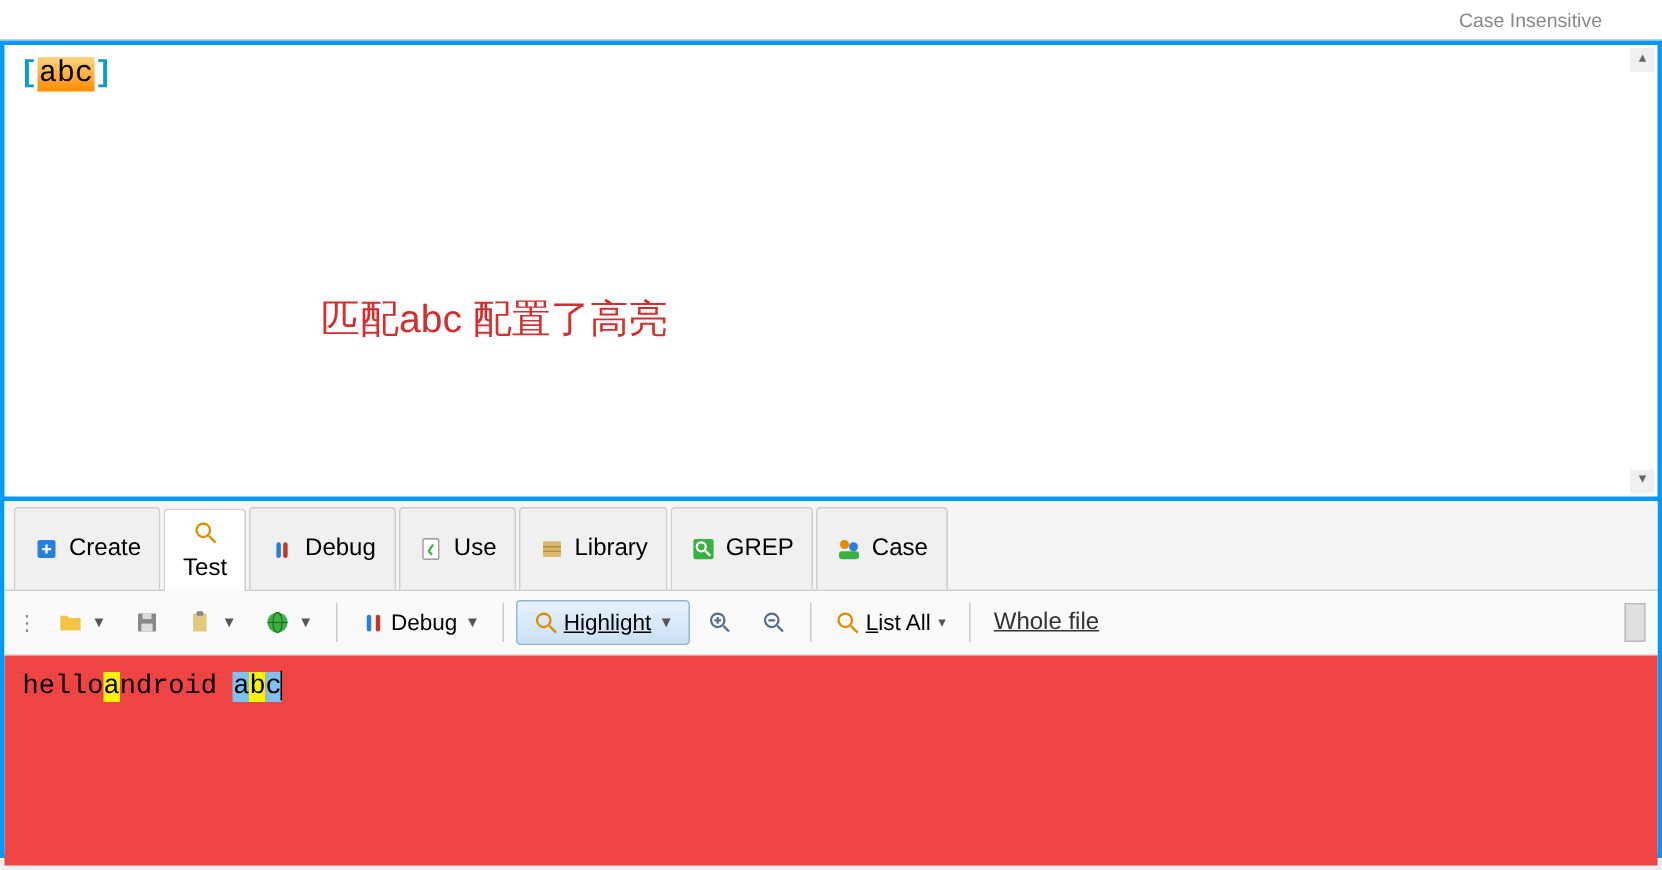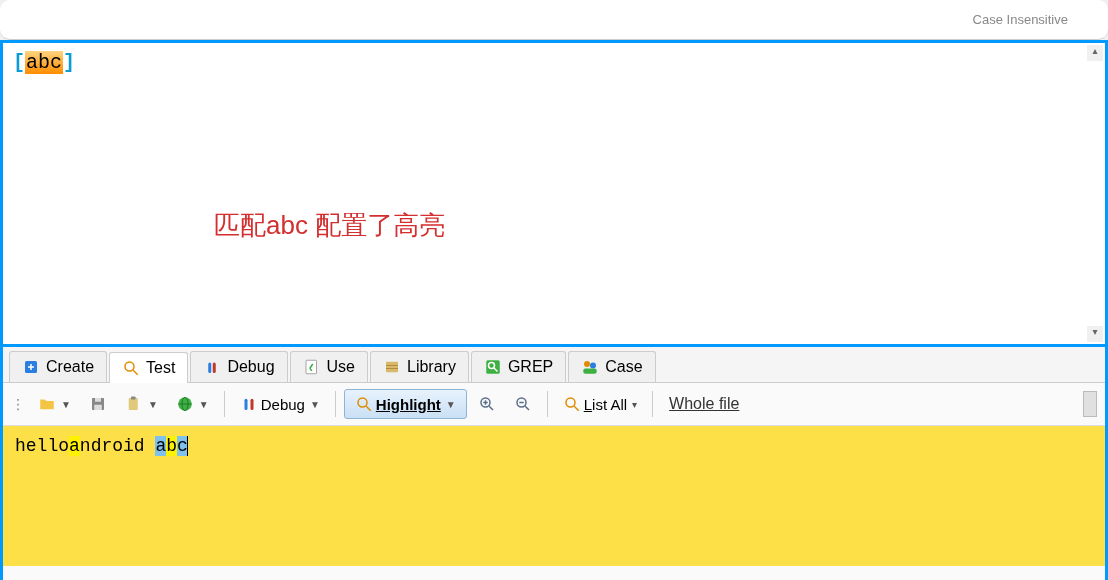--- a/index.html
+++ b/index.html
@@ -5,28 +5,27 @@
     * { margin: 0; padding: 0; box-sizing: border-box; }
     body {
       font-family: Tahoma, Arial, sans-serif;
       font-size: 14px;
       background: #f0f0f0;
       width: 1108px;
       height: 580px;
       overflow: hidden;
     }
     .top-bar {
-      height: 40px;
+      height: 27px;
       background: #fff;
       border-bottom: 1px solid #ccc;
       display: flex;
       align-items: center;
       padding: 0 8px;
       position: relative;
-      border-radius: 10px;
     }
     .top-bar-right {
       position: absolute;
       right: 40px;
       color: #555;
       font-size: 13px;
       display: flex;
       gap: 30px;
     }
     .top-bar-item { display: flex; align-items: center; gap: 4px; }
@@ -104,20 +103,21 @@
       border: 1px solid #ccc;
       border-bottom: none;
       border-radius: 3px 3px 0 0;
       cursor: pointer;
       font-size: 16px;
     }
     .tab.active {
       background: #fff;
       position: relative;
       top: 1px;
+      flex-direction: column;
     }
     .tab-icon {
       width: 18px;
       height: 18px;
       display: inline-flex;
       align-items: center;
       justify-content: center;
     }
     .toolbar {
       display: flex;
@@ -134,38 +134,37 @@
       padding: 4px 6px;
       border: 1px solid transparent;
       border-radius: 3px;
       cursor: pointer;
       font-size: 15px;
     }
     .tb-btn.highlighted {
       border: 1px solid #8fb5d6;
       background: linear-gradient(to bottom, #e8f2fc, #c9e0f5);
       padding: 5px 10px;
-      font-weight: bold;
     }
     .dropdown-arrow {
       font-size: 10px;
       color: #555;
       margin-left: 2px;
     }
     .separator {
       width: 1px;
       height: 26px;
       background: #ccc;
       margin: 0 4px;
     }
     .editor {
       padding: 10px 12px;
       font-family: "Courier New", monospace;
       font-size: 18px;
-      background: #fde047;
+      background: #ef4444;
       height: 140px;
     }
     .cursor {
       display: inline-block;
       width: 1px;
       height: 20px;
       background: #000;
       vertical-align: middle;
       margin-left: -1px;
     }

